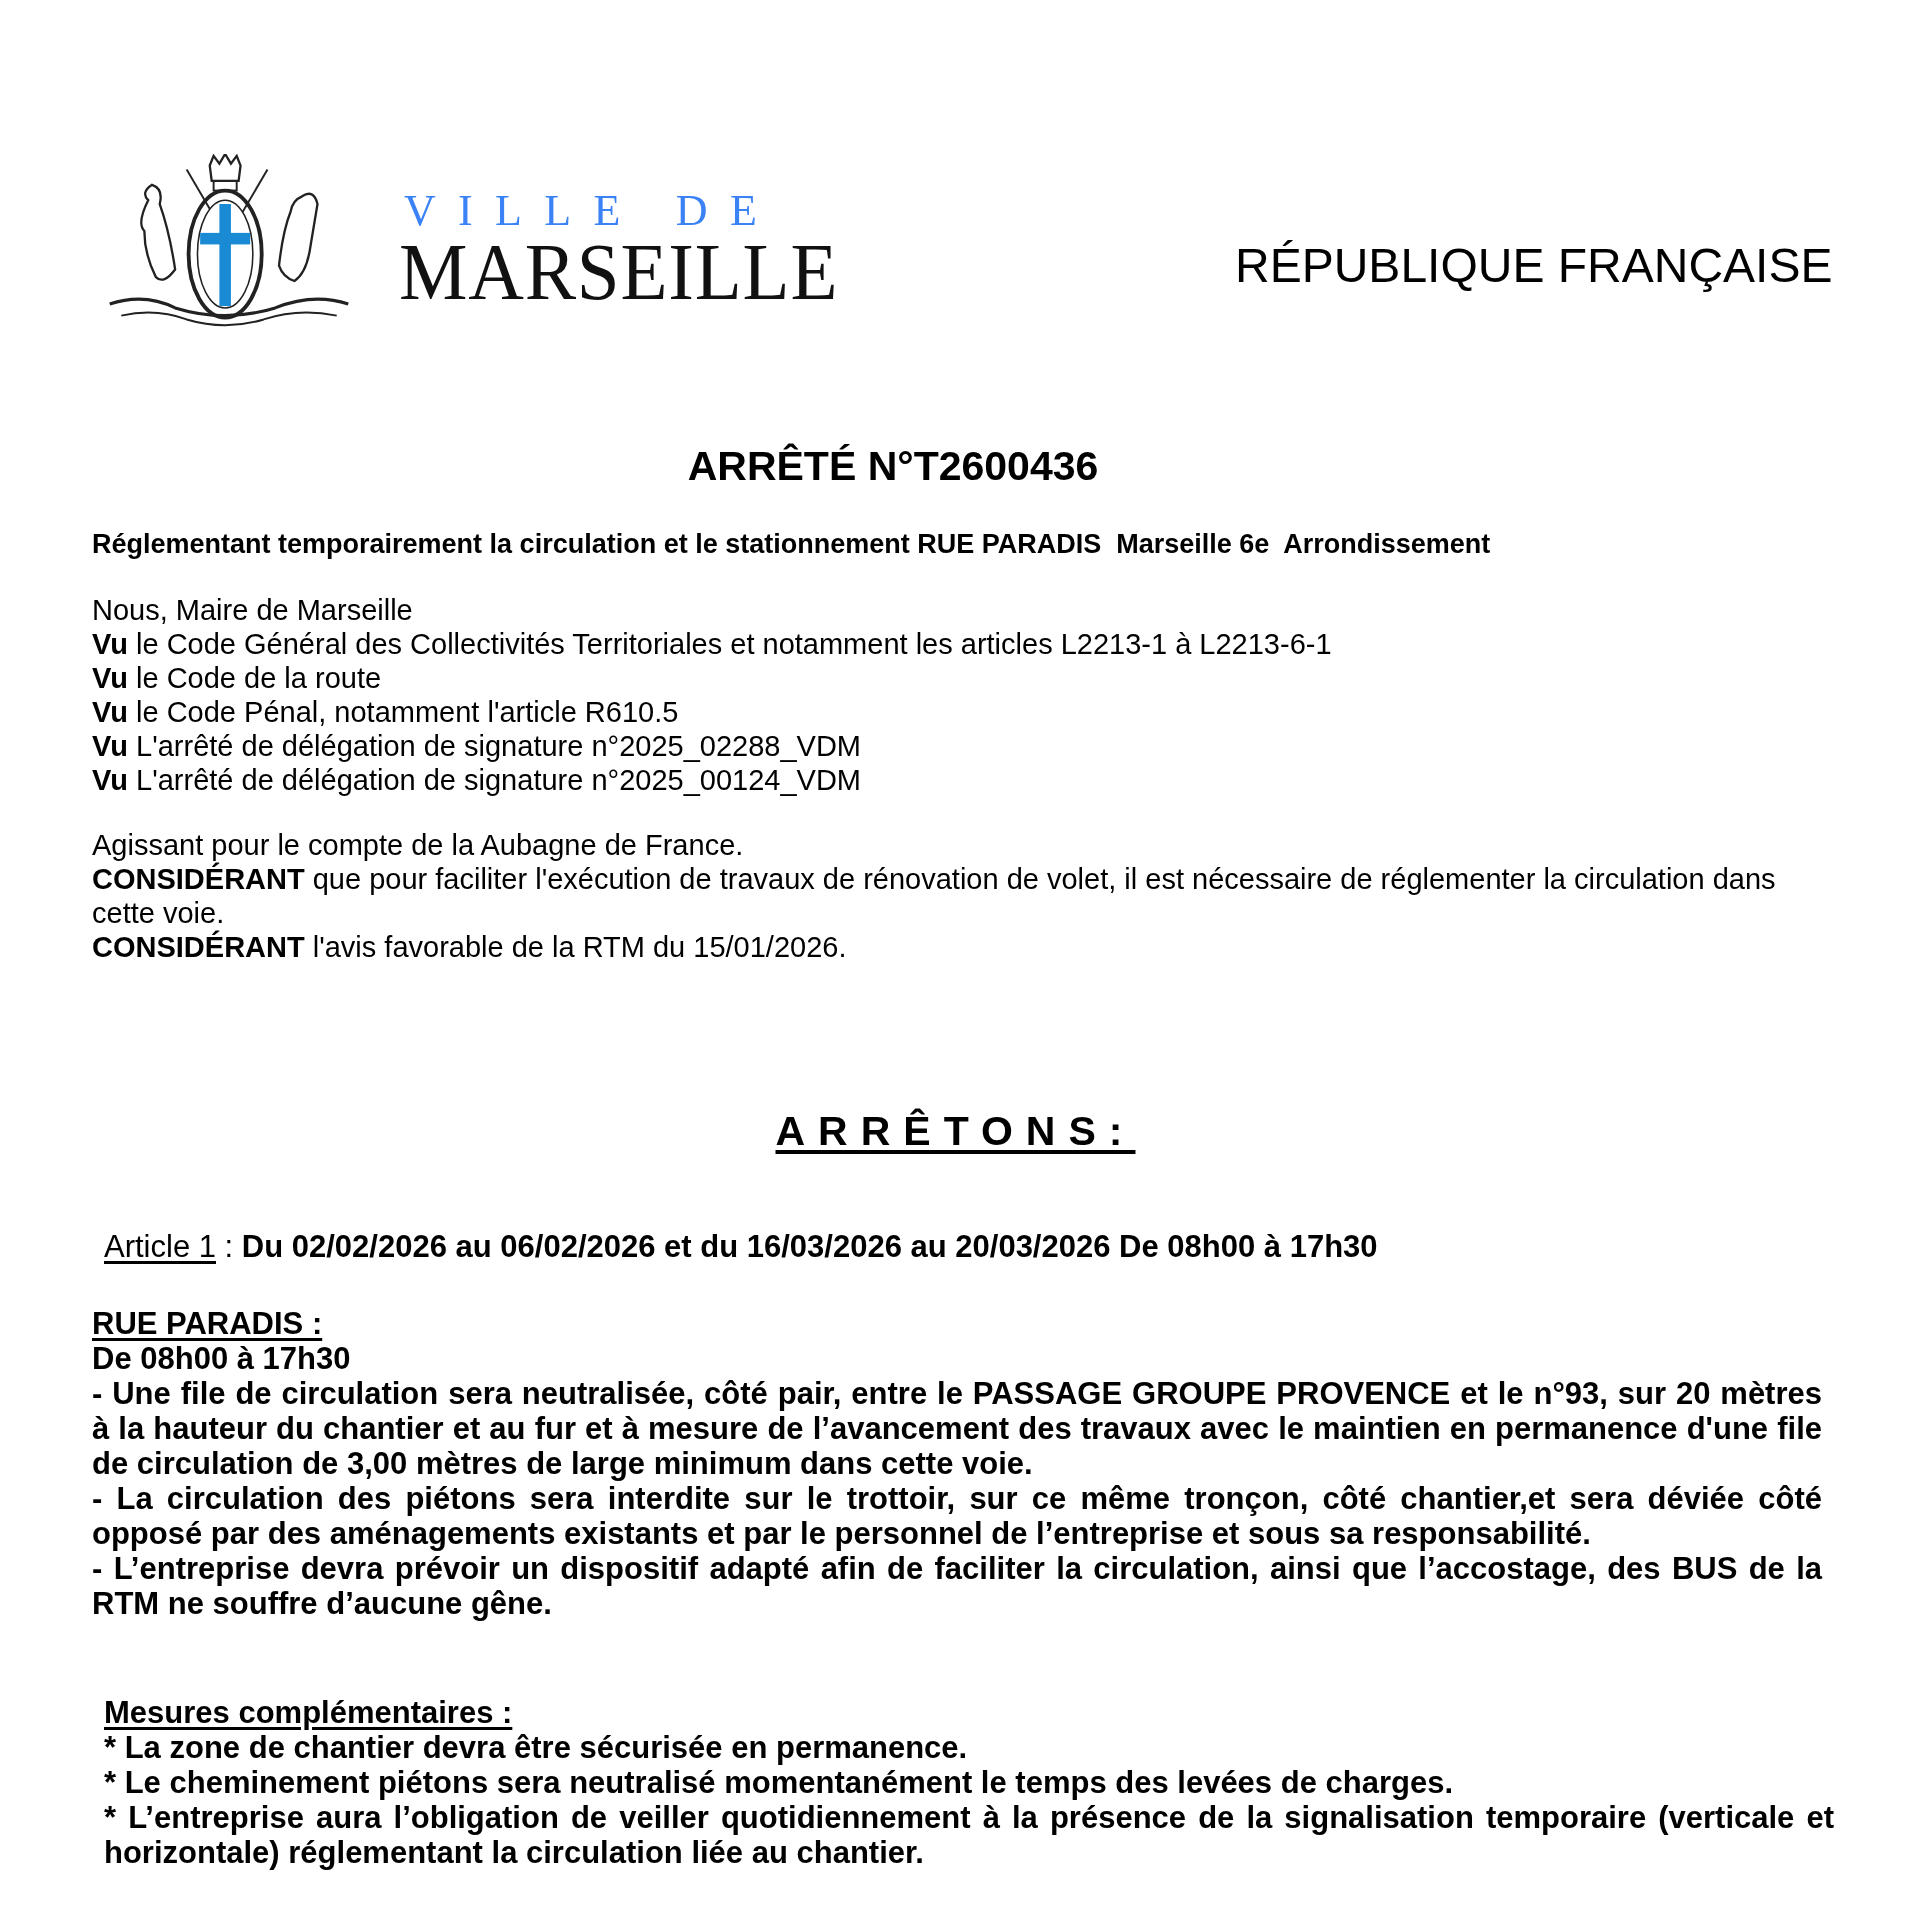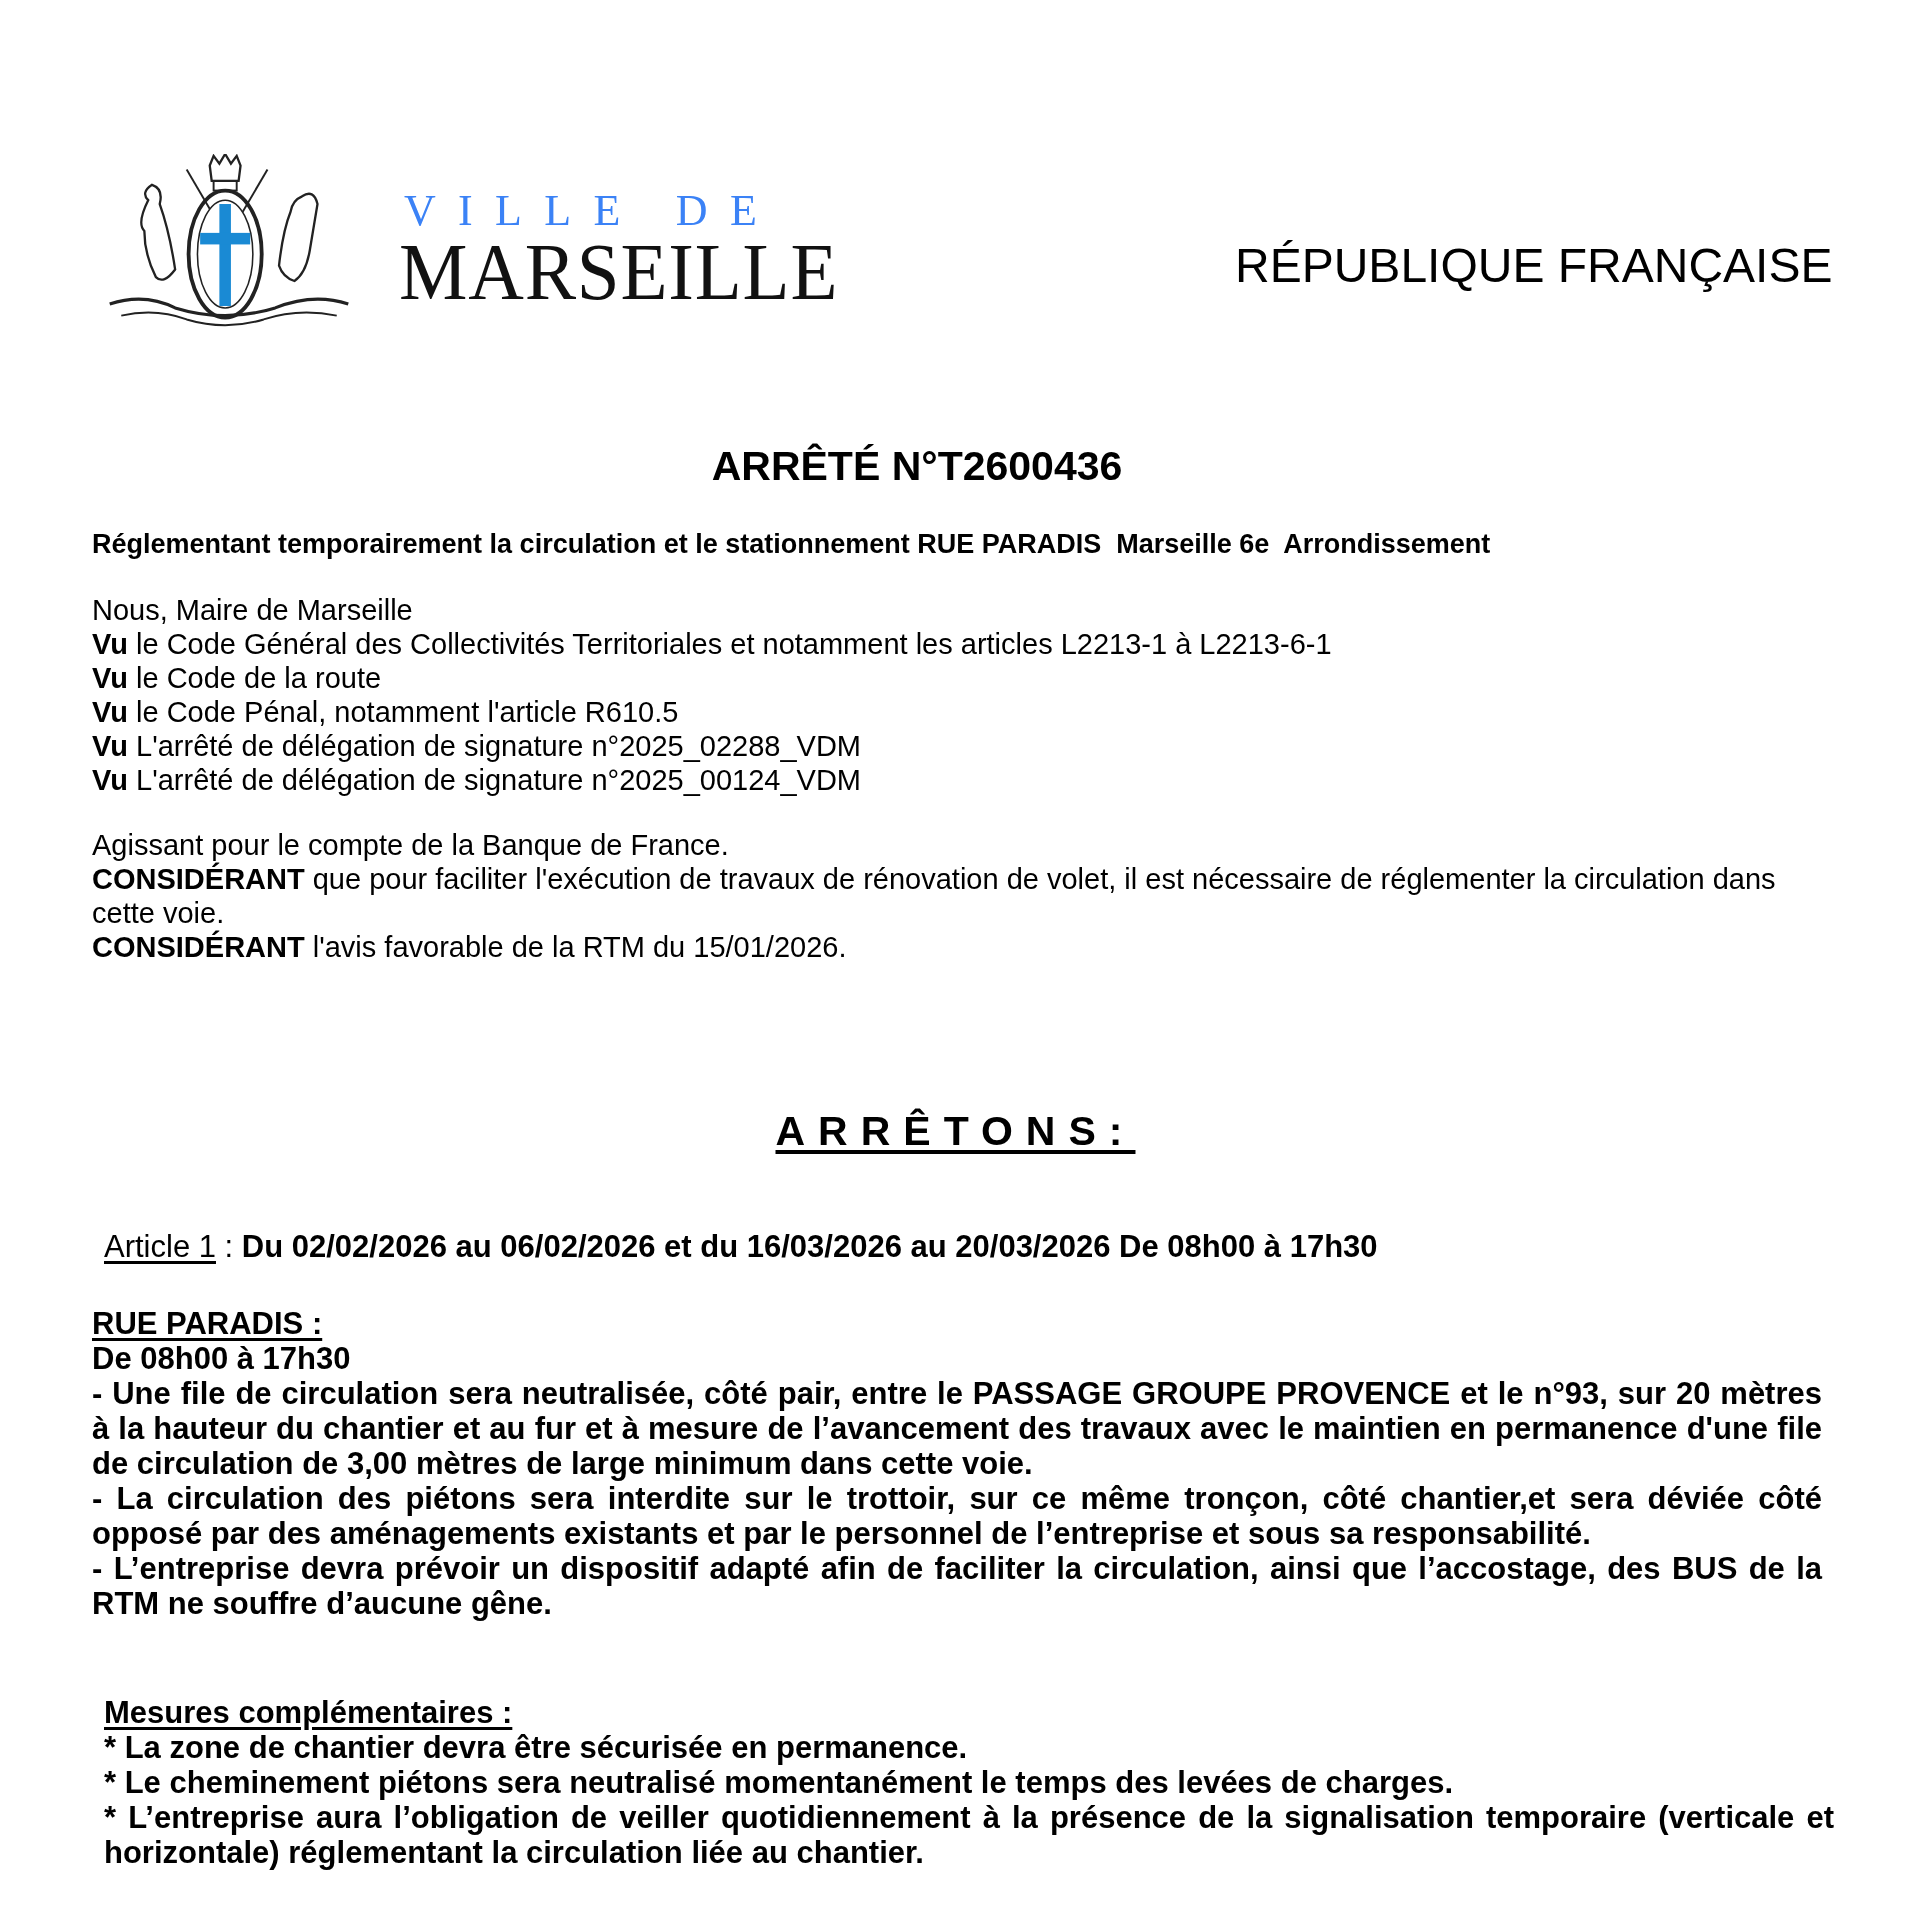--- a/index.html
+++ b/index.html
@@ -15,21 +15,21 @@
     font-size: 44px; letter-spacing: 22.3px; color: #3b82f6; font-weight: normal;
   }
   #marseille {
     left: 399px; top: 225px; font-family: "Liberation Serif", serif;
     font-size: 77px; letter-spacing: 0.8px; color: #111; transform: scaleY(1.05);
     transform-origin: left top;
   }
   #republique { left: 1235px; top: 238px; font-size: 48px; }
 
   
-  #title { left: 0; width: 1786px; top: 443px; text-align: center; font-size: 41px; font-weight: bold; margin-left: 24px; }
+  #title { left: 0; width: 1786px; top: 443px; text-align: center; font-size: 41px; font-weight: bold; }
   #subtitle { left: 92px; top: 529px; font-size: 27px; font-weight: bold; white-space: pre; }
 
   .body-text { font-size: 29px; line-height: 34px; }
   #vu-block { left: 92px; top: 593px; width: 1734px; }
   #consid-block { left: 92px; top: 828px; width: 1726px; }
   .line { display: block; white-space: nowrap; }
   .wrap { display: block; }
 
   #arretons {
     left: 0; width: 1911px; top: 1108px; text-align: center;
@@ -85,21 +85,21 @@
 <div id="vu-block" class="abs body-text">
   <span class="line">Nous, Maire de Marseille</span>
   <span class="line"><b>Vu</b><span> le Code Général des Collectivités Territoriales et notamment les articles L2213-1 à L2213-6-1</span></span>
   <span class="line"><b>Vu</b><span> le Code de la route</span></span>
   <span class="line"><b>Vu</b><span> le Code Pénal, notamment l'article R610.5</span></span>
   <span class="line"><b>Vu</b><span> L'arrêté de délégation de signature n°2025_02288_VDM</span></span>
   <span class="line"><b>Vu</b><span> L'arrêté de délégation de signature n°2025_00124_VDM</span></span>
 </div>
 
 <div id="consid-block" class="abs body-text">
-  <span class="wrap">Agissant pour le compte de la Banque de France.</span>
+  <span class="wrap">Agissant pour le compte de la Aubagne de France.</span>
   <span class="wrap"><b>CONSIDÉRANT</b><span> que pour faciliter l'exécution de travaux de rénovation de volet, il est nécessaire de réglementer la circulation dans cette voie.</span></span>
   <span class="wrap"><b>CONSIDÉRANT</b><span> l'avis favorable de la RTM du 15/01/2026.</span></span>
 </div>
 
 <div id="arretons" class="abs"><span>ARRÊTONS:</span></div>
 
 <div id="art1-head" class="abs big"><span class="u label">Article 1</span><span class="label"> : </span><span>Du 02/02/2026 au 06/02/2026 et du 16/03/2026 au 20/03/2026 De 08h00 à 17h30</span></div>
 
 <div id="rue-block" class="abs big">
   <span class="wrap u" style="display:inline-block">RUE PARADIS :</span>

